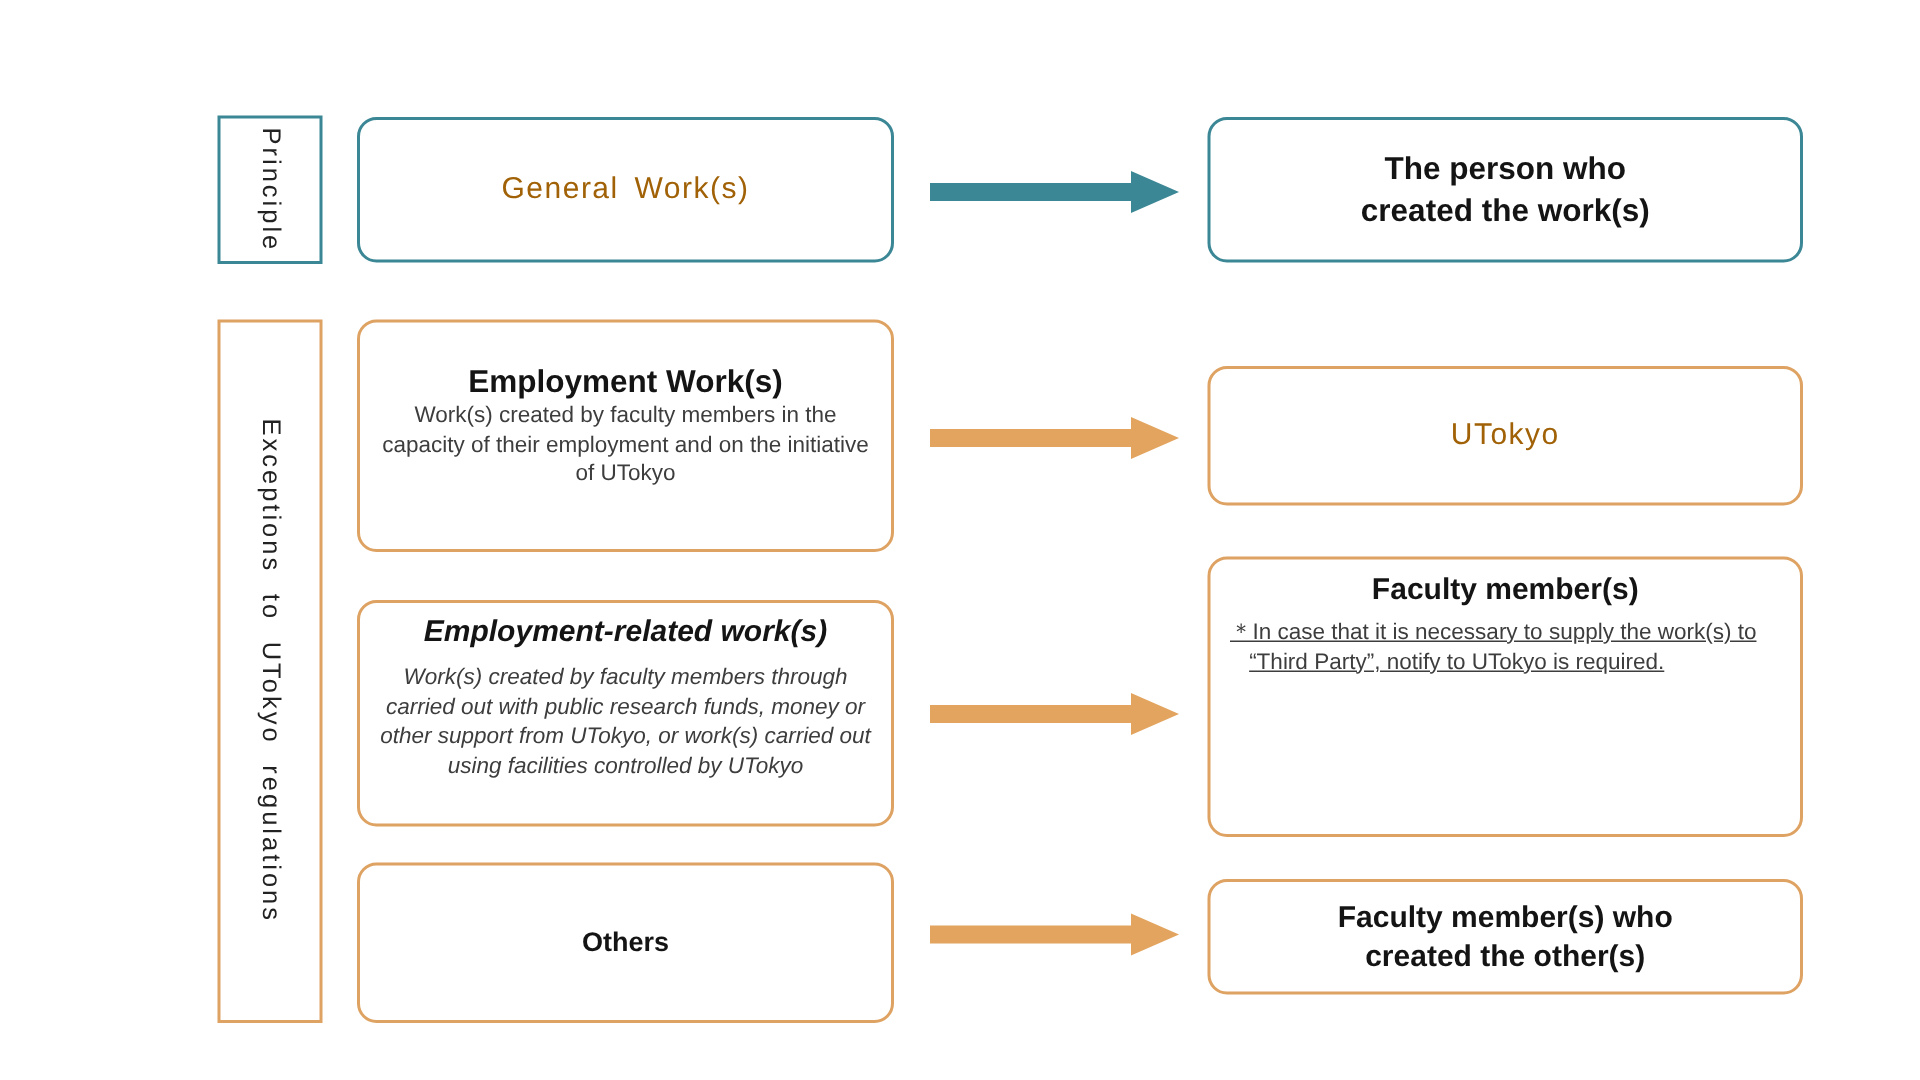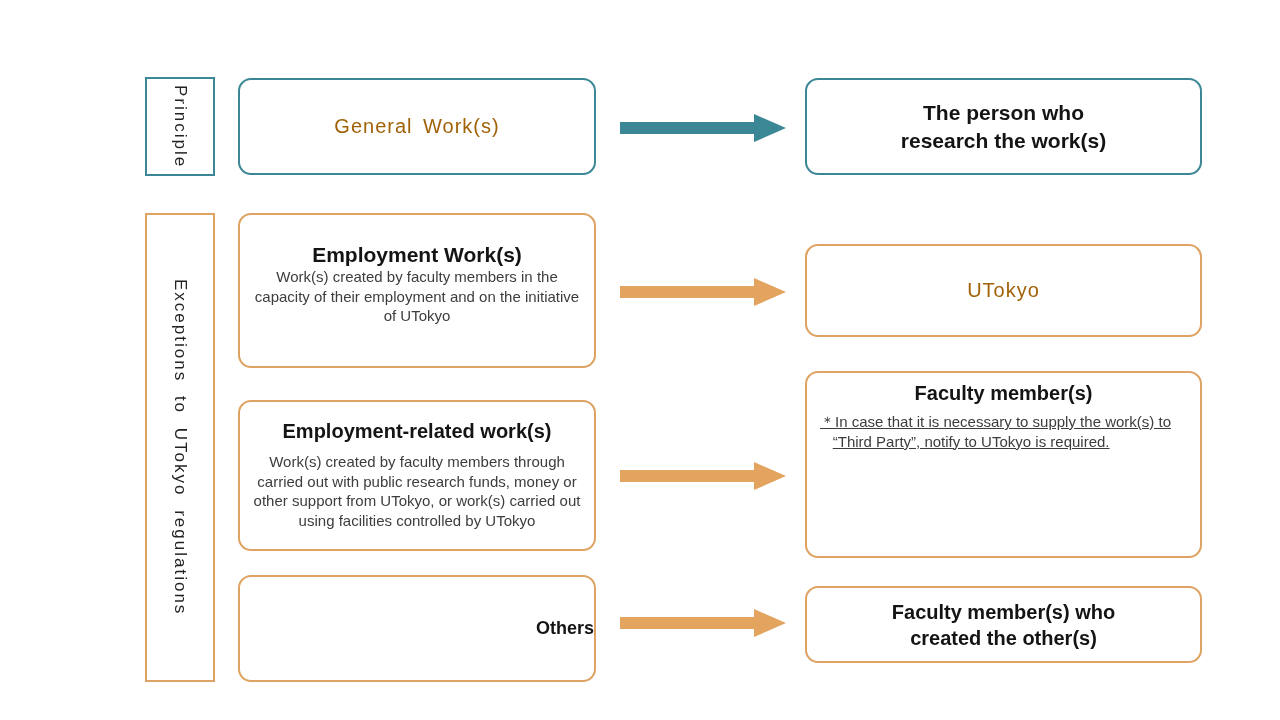--- a/index.html
+++ b/index.html
@@ -62,21 +62,21 @@
 
   <div class="arrow arrow-teal" style="left:620px; top:113px;">
     <svg width="166" height="30" viewBox="0 0 166 30">
       <rect x="0" y="9" width="134" height="12" fill="currentColor"></rect>
       <polygon points="134,1 166,15 134,29" fill="currentColor"></polygon>
     </svg>
   </div>
 
   <div class="box teal-border rounded center" style="left:805px; top:78px; width:397px; height:97px;">
     <span class="title-bold-lg preline">The person who
-research the work(s)</span>
+created the work(s)</span>
   </div>
 
   <div class="box orange-border vlabel-box" style="left:145px; top:213px; width:70px; height:469px;">
     <span class="vlabel">Exceptions to UTokyo regulations</span>
   </div>
 
   <div class="box orange-border rounded col" style="left:238px; top:213px; width:358px; height:155px; padding:28px 14px 10px 14px; justify-content:flex-start; ">
     <span class="title-bold-lg">Employment Work(s)</span>
     <span class="body-text">Work(s) created by faculty members in the capacity of their employment and on the initiative of UTokyo</span>
   </div>
@@ -85,40 +85,40 @@
     <svg width="166" height="30" viewBox="0 0 166 30">
       <rect x="0" y="9" width="134" height="12" fill="currentColor"></rect>
       <polygon points="134,1 166,15 134,29" fill="currentColor"></polygon>
     </svg>
   </div>
 
   <div class="box orange-border rounded center" style="left:805px; top:244px; width:397px; height:93px;">
     <span class="title-light">UTokyo</span>
   </div>
 
-  <div class="box orange-border rounded col" style="left:238px; top:400px; width:358px; height:151px; padding:18px 8px 8px 8px; justify-content:flex-start; gap:9px;">
+  <div class="box orange-border rounded col" style="left:238px; top:400px; width:358px; height:151px; padding:8px 8px 8px 8px; justify-content:flex-start; gap:9px;font-style:italic;">
     <span class="title-bold">Employment-related work(s)</span>
     <span class="body-text">Work(s) created by faculty members through carried out with public research funds, money or other support from UTokyo, or work(s) carried out using facilities controlled by UTokyo</span>
   </div>
 
   <div class="arrow arrow-orange" style="left:620px; top:461px;">
     <svg width="166" height="30" viewBox="0 0 166 30">
       <rect x="0" y="9" width="134" height="12" fill="currentColor"></rect>
       <polygon points="134,1 166,15 134,29" fill="currentColor"></polygon>
     </svg>
   </div>
 
   <div class="box orange-border rounded col" style="left:805px; top:371px; width:397px; height:187px; padding:9px 13px 20px 13px; justify-content:flex-start;">
     <span class="title-bold">Faculty member(s)</span>
     <div class="notes body-text">
       <div class="note-line">＊In case that it is necessary to supply the work(s) to “Third Party”, notify to UTokyo is required.</div>
     </div>
   </div>
 
-  <div class="box orange-border rounded center" style="left:238px; top:575px; width:358px; height:107px;justify-content:flex-end;">
+  <div class="box orange-border rounded center" style="left:238px; top:575px; width:358px; height:107px;">
     <span class="title-bold" style="font-size:18px;">Others</span>
   </div>
 
   <div class="arrow arrow-orange" style="left:620px; top:608px;">
     <svg width="166" height="30" viewBox="0 0 166 30">
       <rect x="0" y="9" width="134" height="12" fill="currentColor"></rect>
       <polygon points="134,1 166,15 134,29" fill="currentColor"></polygon>
     </svg>
   </div>
 

